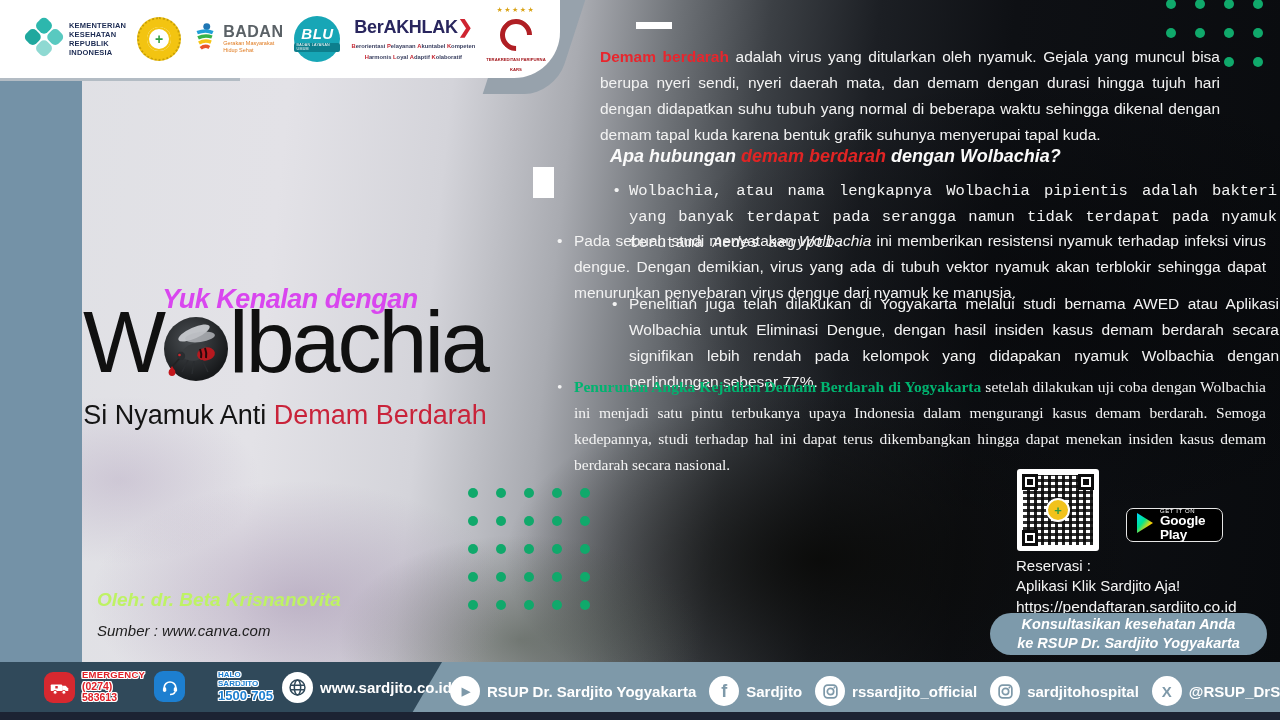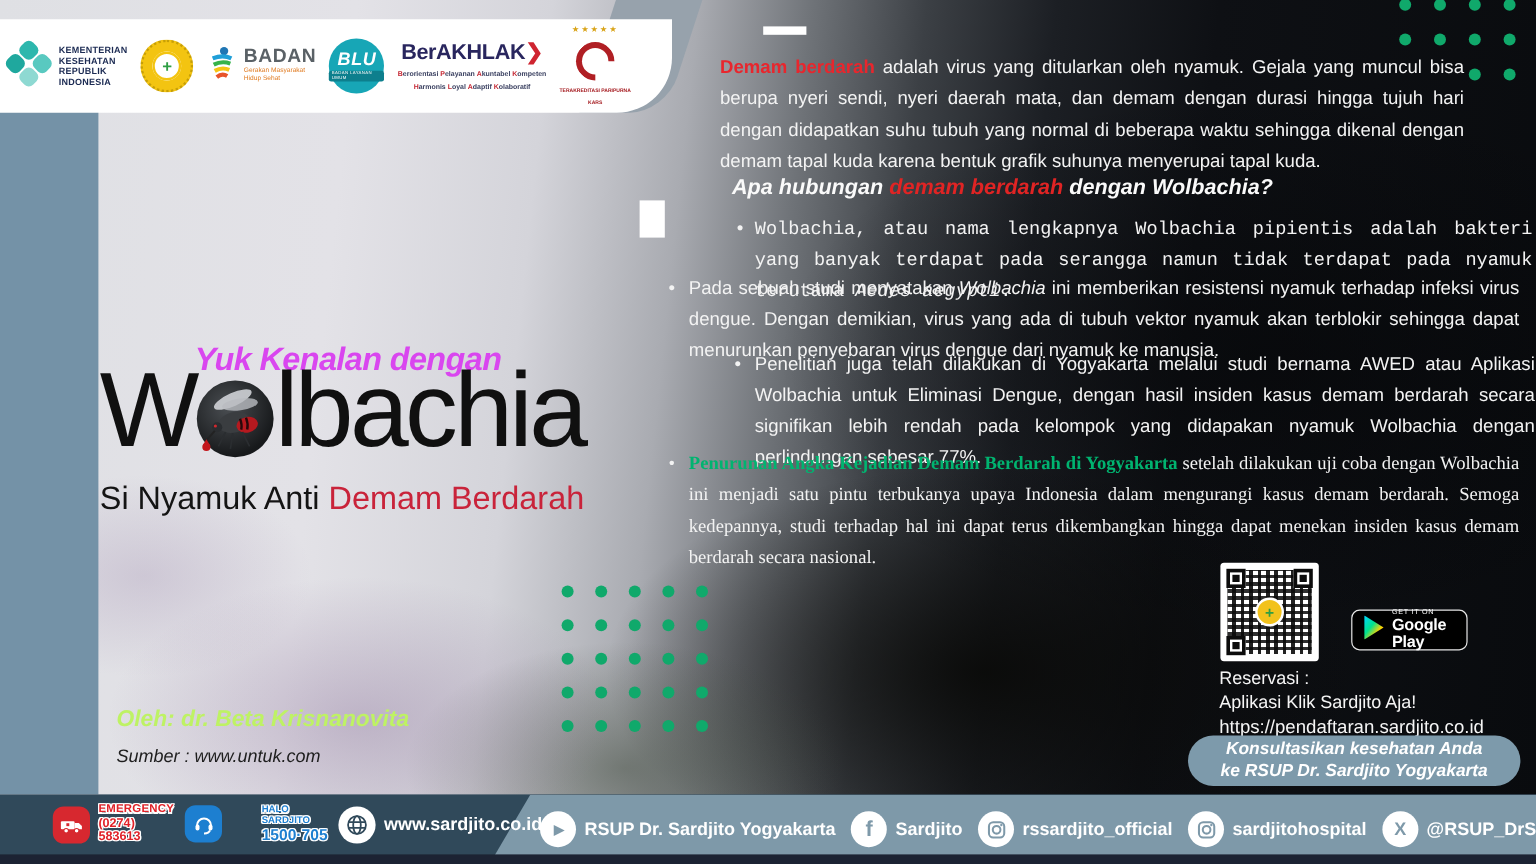--- a/index.html
+++ b/index.html
@@ -15,23 +15,23 @@
       radial-gradient(ellipse 260px 150px at 520px 640px, rgba(60,70,55,.50), transparent 70%),
       radial-gradient(ellipse 420px 230px at 820px 560px, rgba(8,8,6,.85), transparent 75%),
       radial-gradient(ellipse 500px 280px at 1050px 300px, rgba(5,6,8,.60), transparent 80%),
       linear-gradient(96deg,#dfe0e4 0%,#e3e2e7 22%,#d4d4da 34%,#a9abb1 43%,#6f7378 50%,#3c4045 57%,#1c1f24 65%,#0e1014 75%,#090b0e 100%);}
   .left-band{left:0;top:78px;width:82px;height:584px;background:#7492a7;}
 
   
   .header-shadow{left:498px;top:0;width:72px;height:94px;background:#97a2ac;
     transform:skewX(-18deg);border-radius:0 0 30px 0;}
   .header-underline{left:0;top:77px;width:240px;height:4px;background:#b3bcc4;}
-  .header{left:0;top:16px;width:560px;height:78px;background:#fff;
+  .header{left:0;top:0;width:560px;height:78px;background:#fff;
     border-radius:0 0 46px 0;display:flex;align-items:center;gap:11px;
-    padding-left:4px;box-sizing:border-box;}
+    padding-left:24px;box-sizing:border-box;}
   .logo-item{display:flex;align-items:center;gap:5px;flex:0 0 auto;}
   .kemenkes-text{font-size:7.5px;font-weight:800;color:#1c2b53;line-height:1.2;letter-spacing:.2px;}
   .seal{width:44px;height:44px;border-radius:50%;background:#f3c411;border:2px dotted #c79f06;
     display:flex;align-items:center;justify-content:center;box-sizing:border-box;}
   .seal-inner{width:24px;height:24px;border-radius:50%;background:#fff;box-shadow:inset 0 0 0 2px #f3c411;
     display:flex;align-items:center;justify-content:center;font-weight:900;font-size:14px;color:#2e9e44;}
   .germas-text .t{font-size:16px;font-weight:900;color:#5a6166;letter-spacing:.5px;line-height:1;}
   .germas-text .s{font-size:5.5px;color:#e07a1f;line-height:1.25;}
   .blu{width:46px;height:46px;border-radius:50%;background:#17a6b6;color:#fff;
     display:flex;flex-direction:column;align-items:center;justify-content:center;line-height:1;}
@@ -268,21 +268,21 @@
         <circle cx="8" cy="55.5" r="3.4" fill="#c3161c"></circle>
       </svg>
     </span>
     <span class="title-txt">lbachia</span>
   </div>
   <div class="abs subtitle">
     <span>Si Nyamuk Anti </span><span class="red">Demam Berdarah</span>
   </div>
 
   <div class="abs author">Oleh: dr. Beta Krisnanovita</div>
-  <div class="abs source">Sumber : www.untuk.com</div>
+  <div class="abs source">Sumber : www.canva.com</div>
 
   <div class="abs dash"></div>
   <div class="abs white-block"></div>
 
   <div class="abs article-text p1">
     <span class="lead-red">Demam berdarah</span><span> adalah virus yang ditularkan oleh nyamuk. Gejala yang muncul bisa berupa nyeri sendi, nyeri daerah mata, dan demam dengan durasi hingga tujuh hari dengan didapatkan suhu tubuh yang normal di beberapa waktu sehingga dikenal dengan demam tapal kuda karena bentuk grafik suhunya menyerupai tapal kuda.</span>
   </div>
 
   <div class="abs q-heading">
     <span>Apa hubungan </span><span class="red">demam berdarah</span><span> dengan Wolbachia?</span>

